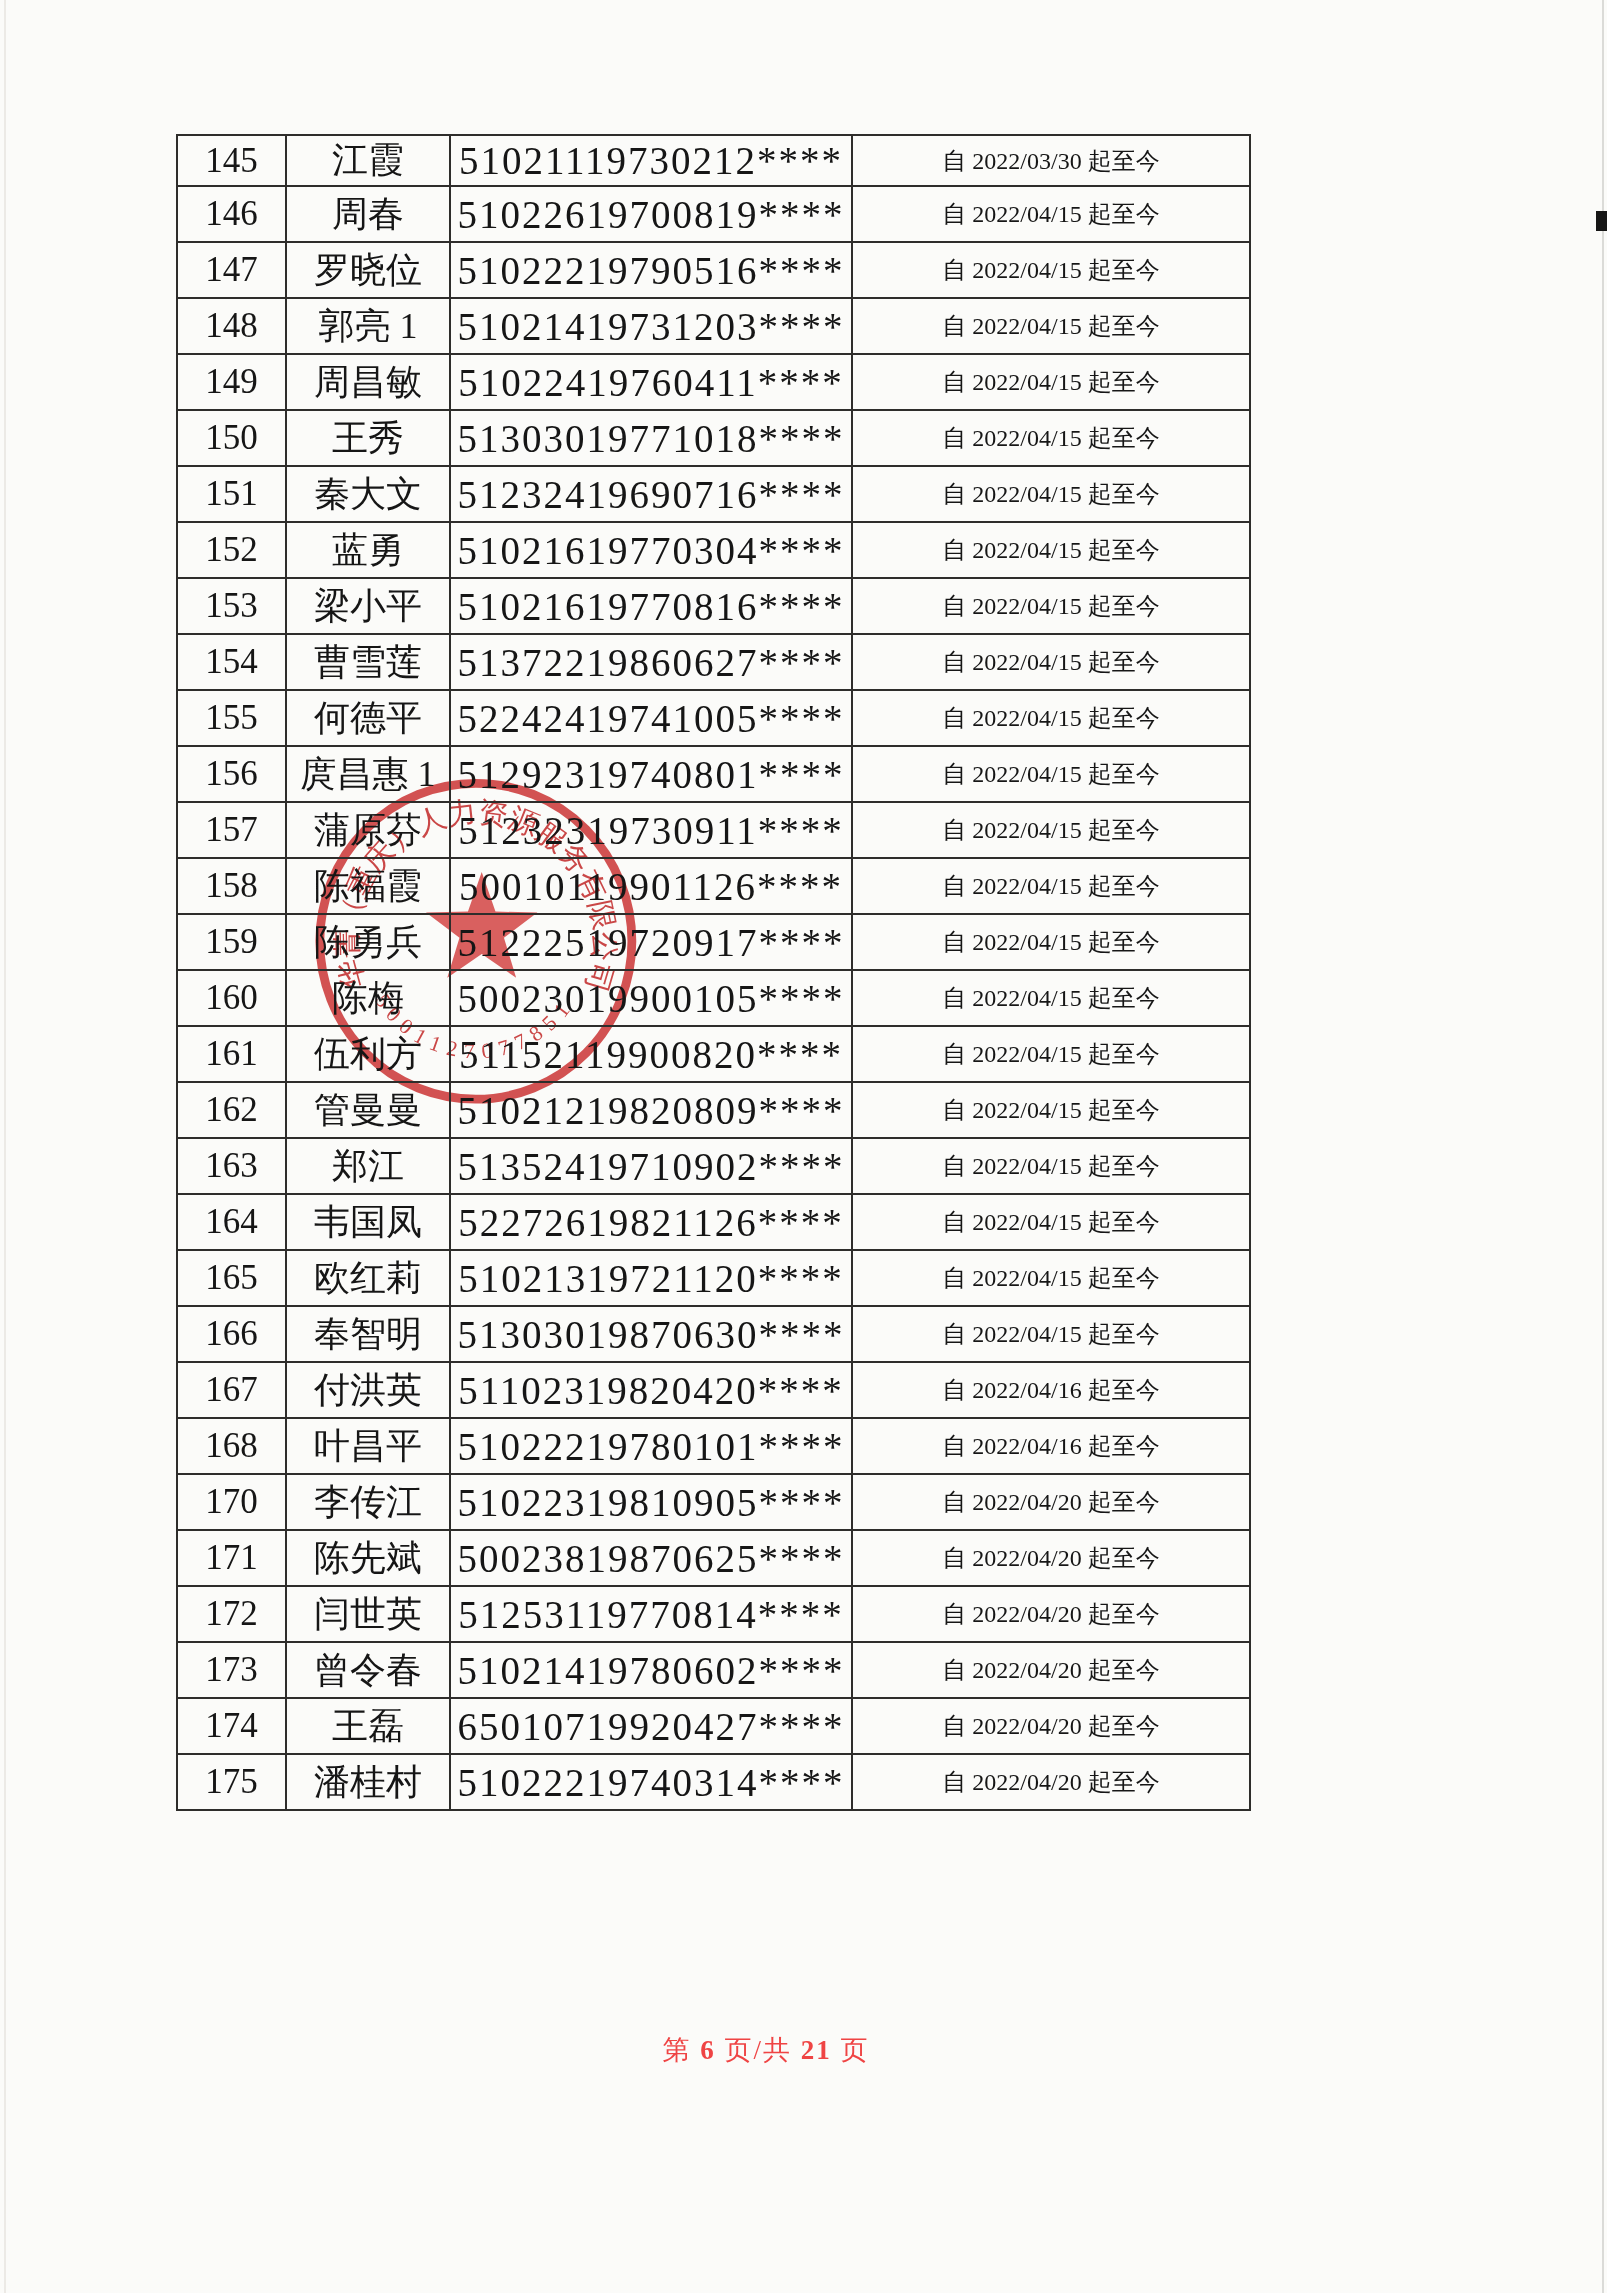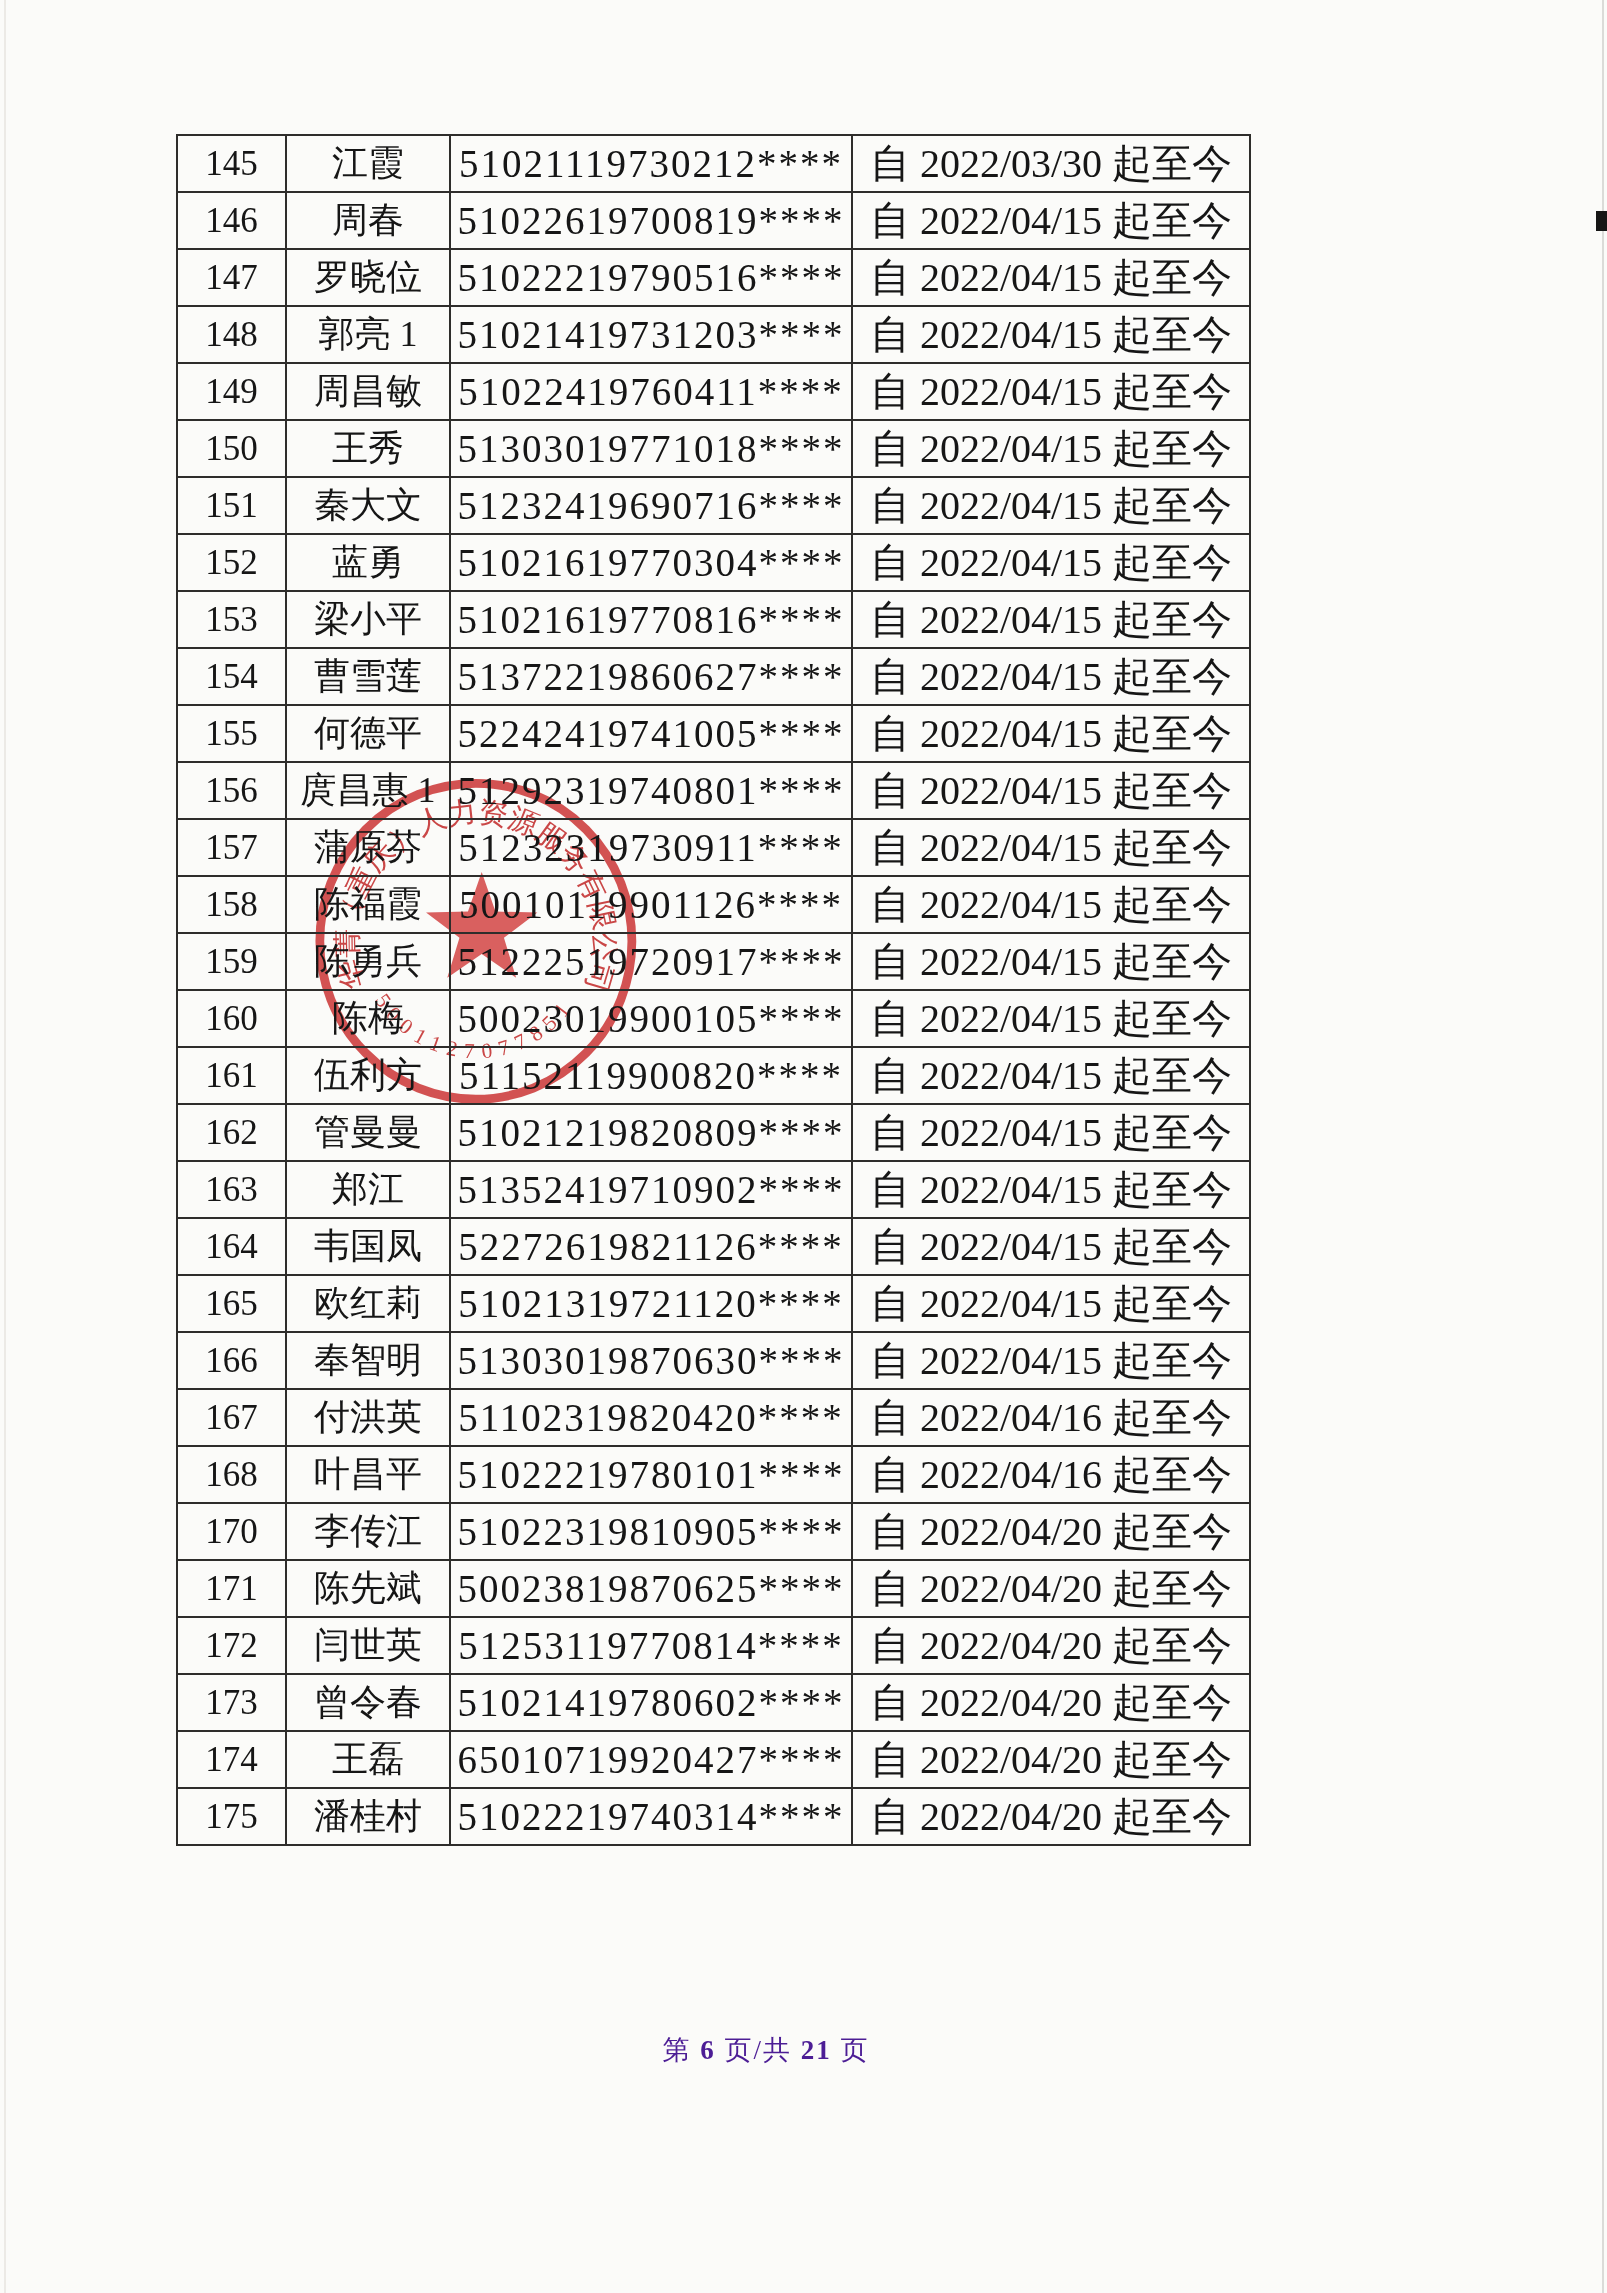--- a/index.html
+++ b/index.html
@@ -36,26 +36,26 @@
     border:2px solid #2e2d2b;
     text-align:center;vertical-align:middle;
     padding:0;
     background:transparent;
   }
   .roster tr{height:56px;}
   .roster tr:first-child{height:51px;}
   .c-no{width:109px;font-size:35px;}
   .c-name{width:164px;font-size:36px;}
   .c-id{width:402px;font-size:39px;letter-spacing:2px;}
-  .c-period{width:398px;font-size:40px;}
+  .c-period{width:398px;font-size:24px;}
 
   
   .footer{
     position:absolute;left:0;top:2032px;width:1532px;z-index:2;
-    text-align:center;font-size:27px;color:#4c1d95;letter-spacing:2px;
+    text-align:center;font-size:27px;color:#ef4444;letter-spacing:2px;
   }
   .footer b{font-family:"Liberation Serif","DejaVu Serif",serif;}
 </style>
 </head>
 <body>
 
 <div class="page">
 
   <svg class="stamp-svg" viewBox="0 0 1648 2352">
     <ellipse class="seal-ring" cx="488" cy="965" rx="160" ry="162"></ellipse>

